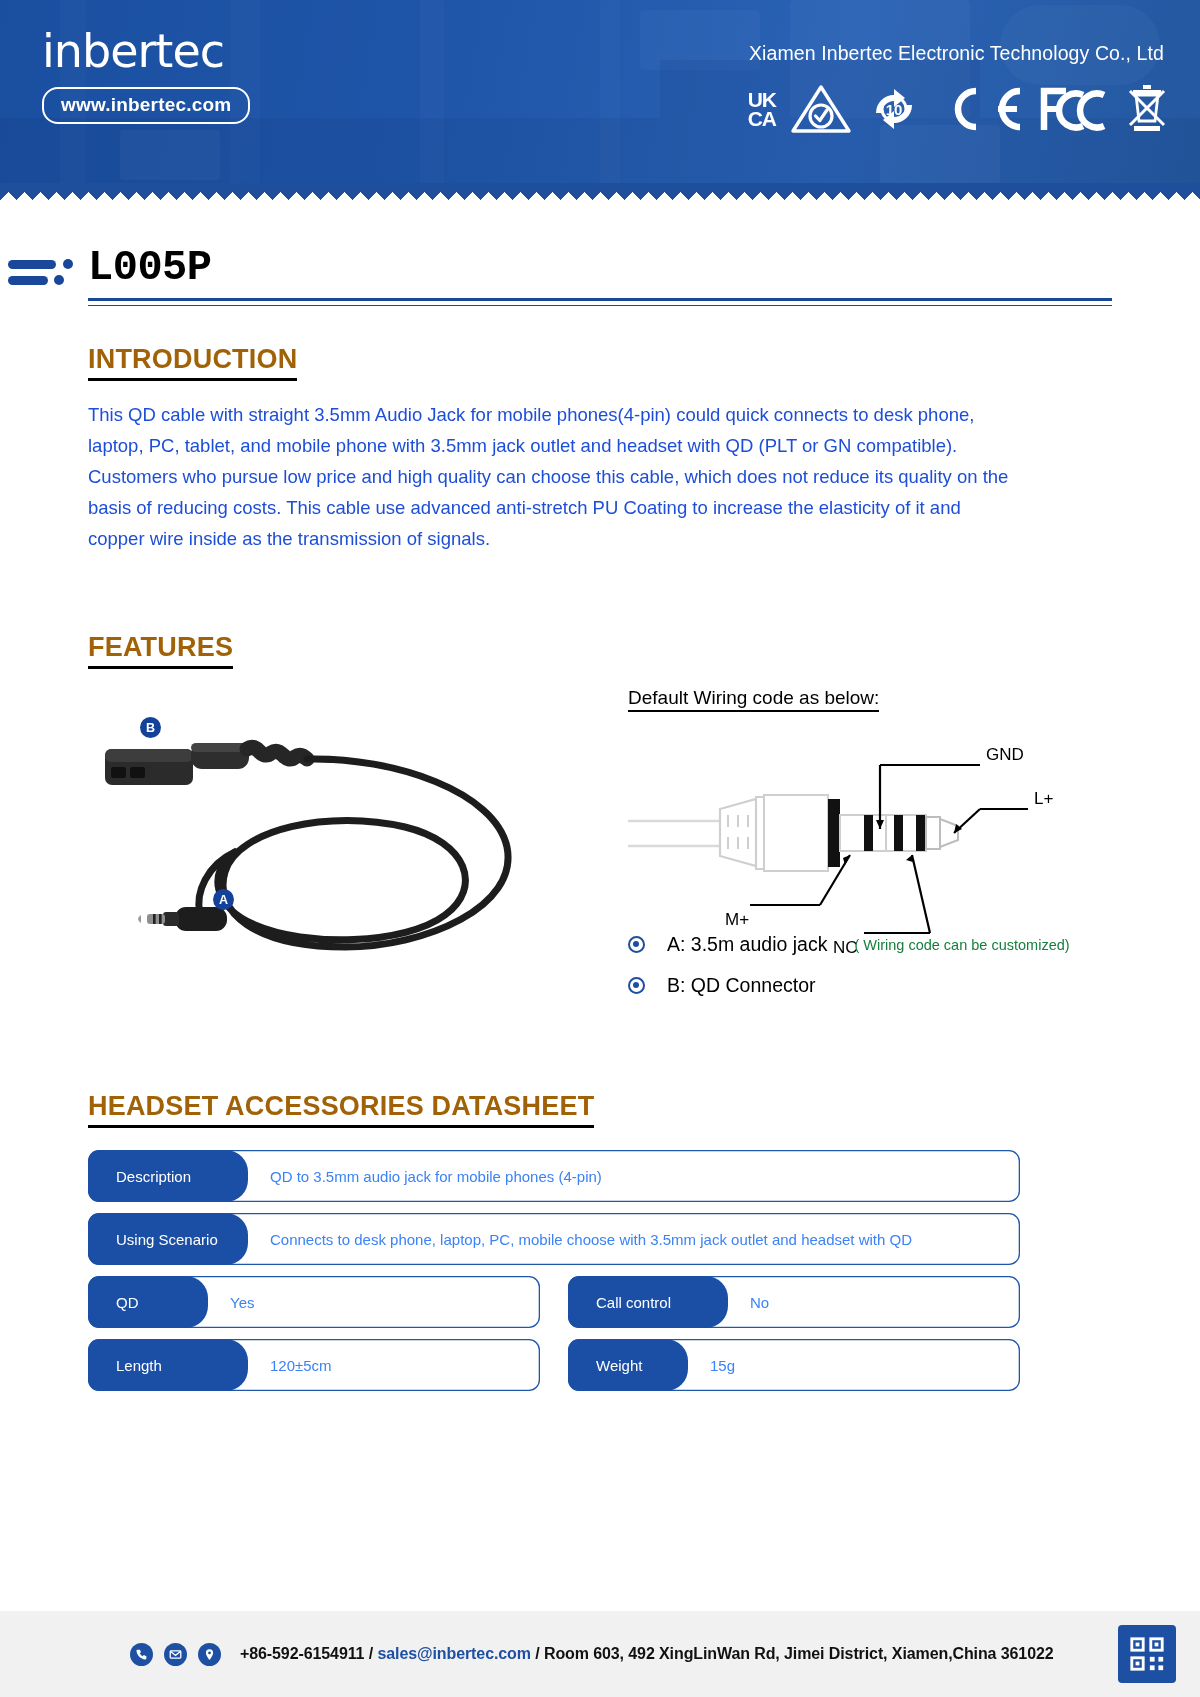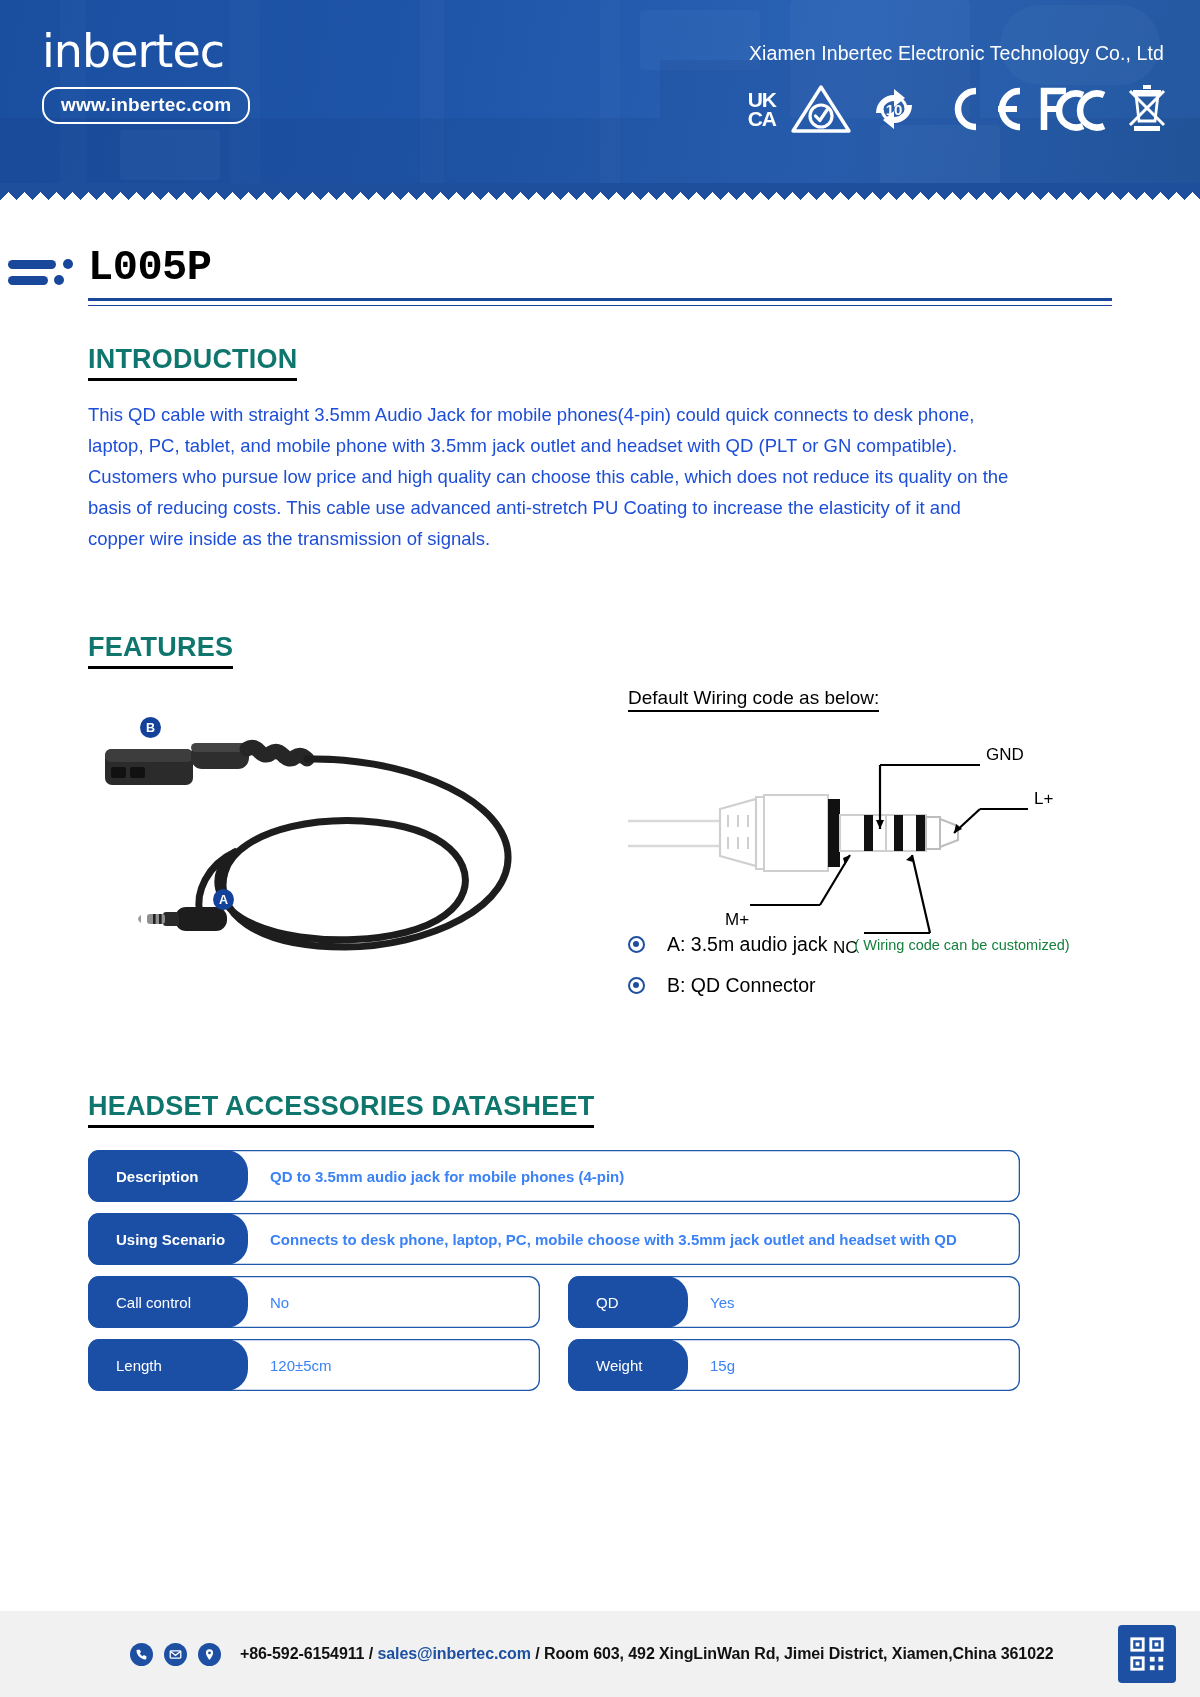--- a/index.html
+++ b/index.html
@@ -128,21 +128,21 @@
     border-top: 3px solid #19479a;
   }
   .title-underline2 {
     position: absolute; left: 88px; top: 59px; width: 1024px;
     border-top: 1.5px solid #19479a;
   }
 
   
   .section-h {
     margin-left: 88px;
-    font-size: 27px; font-weight: 700; color: #0f766e;
+    font-size: 27px; font-weight: 700; color: #a16207;
     letter-spacing: .2px;
     display: inline-block;
     border-bottom: 3.5px solid #000;
     padding-bottom: 3px;
     font-family: "Liberation Sans", sans-serif;
   }
   .sec-intro { margin-top: 40px; }
   .sec-features { margin-top: 78px; }
   .sec-datasheet { margin-top: 72px; font-size: 28.5px; }
 
@@ -221,21 +221,21 @@
   }
   .trow { display: flex; margin-bottom: 11px; }
   .cellpair {
     display: flex; align-items: stretch;
     border-radius: 11px;
     background: #fff;
     box-shadow: 0 0 0 1.3px #1f58ab inset;
     overflow: hidden;
     height: 52px;
   }
-  .cellpair.full { width: 932px; font-weight: bold; }
+  .cellpair.full { width: 932px; }
   .cellpair.half { width: 452px; }
   .trow.split { justify-content: space-between; }
   .k {
     background: #1b4fa5;
     color: #fff;
     font-size: 15px;
     display: flex; align-items: center;
     padding-left: 28px;
     box-sizing: border-box;
     border-radius: 11px 22px 22px 11px;
@@ -498,26 +498,26 @@
       </div>
     </div>
     <div class="trow">
       <div class="cellpair full">
         <div class="k wide">Using Scenario</div>
         <div class="v">Connects to desk phone, laptop, PC, mobile choose with 3.5mm jack outlet and headset with QD</div>
       </div>
     </div>
     <div class="trow split">
       <div class="cellpair half">
+        <div class="k narrow">QD</div>
+        <div class="v">Yes</div>
+      </div>
+      <div class="cellpair half">
         <div class="k wide">Call control</div>
         <div class="v">No</div>
-      </div>
-      <div class="cellpair half">
-        <div class="k narrow">QD</div>
-        <div class="v">Yes</div>
       </div>
     </div>
     <div class="trow split">
       <div class="cellpair half">
         <div class="k wide">Length</div>
         <div class="v">120±5cm</div>
       </div>
       <div class="cellpair half">
         <div class="k narrow">Weight</div>
         <div class="v">15g</div>

